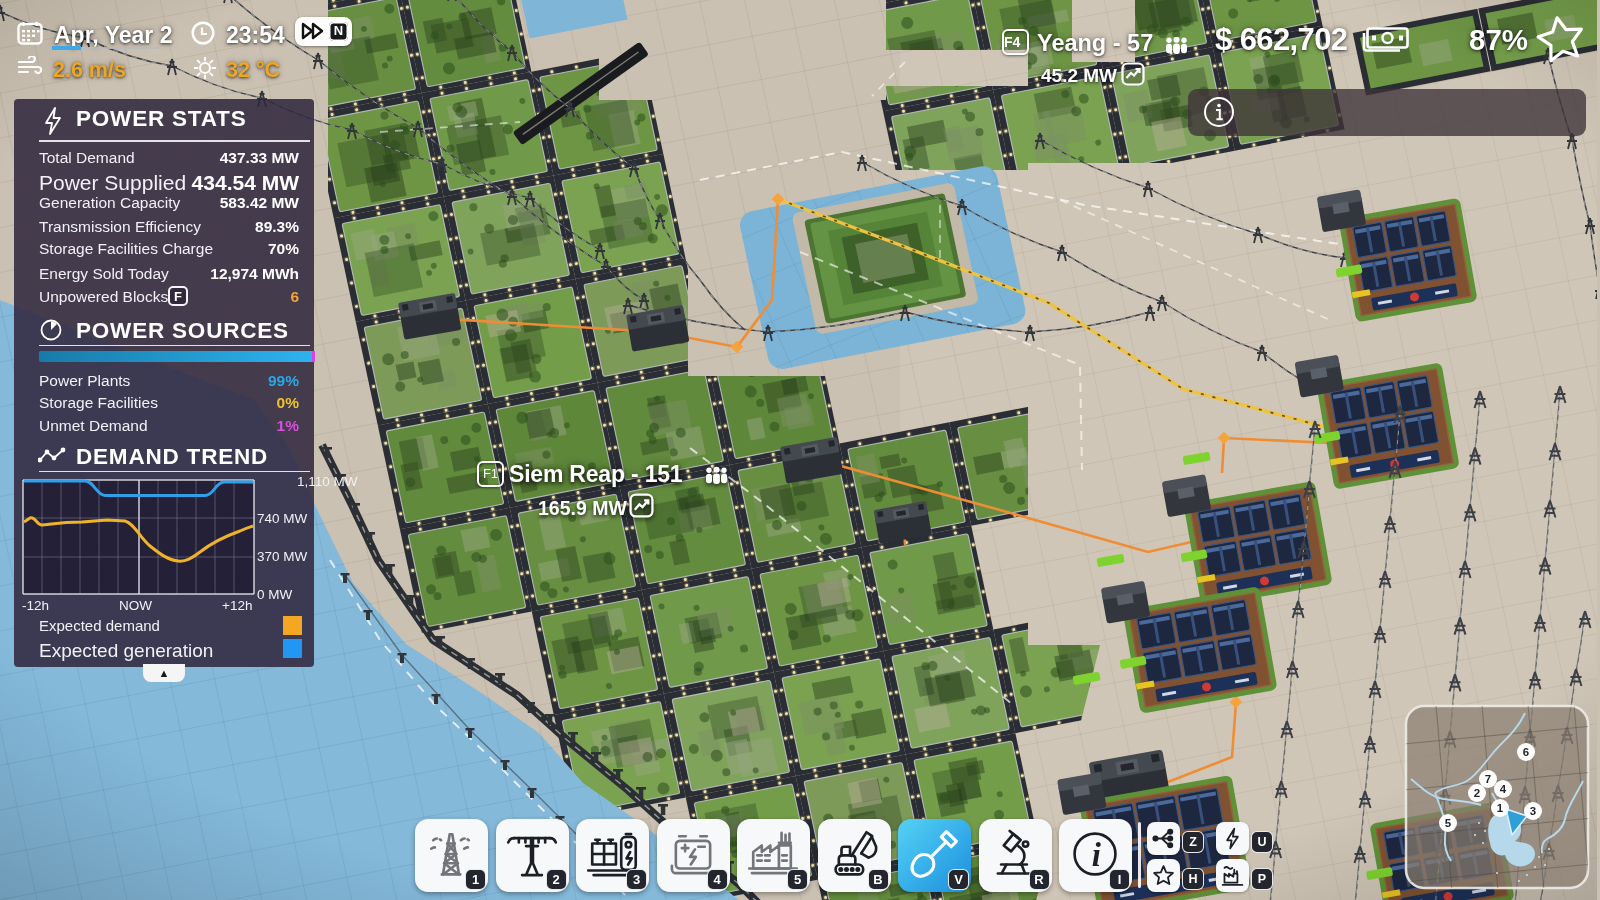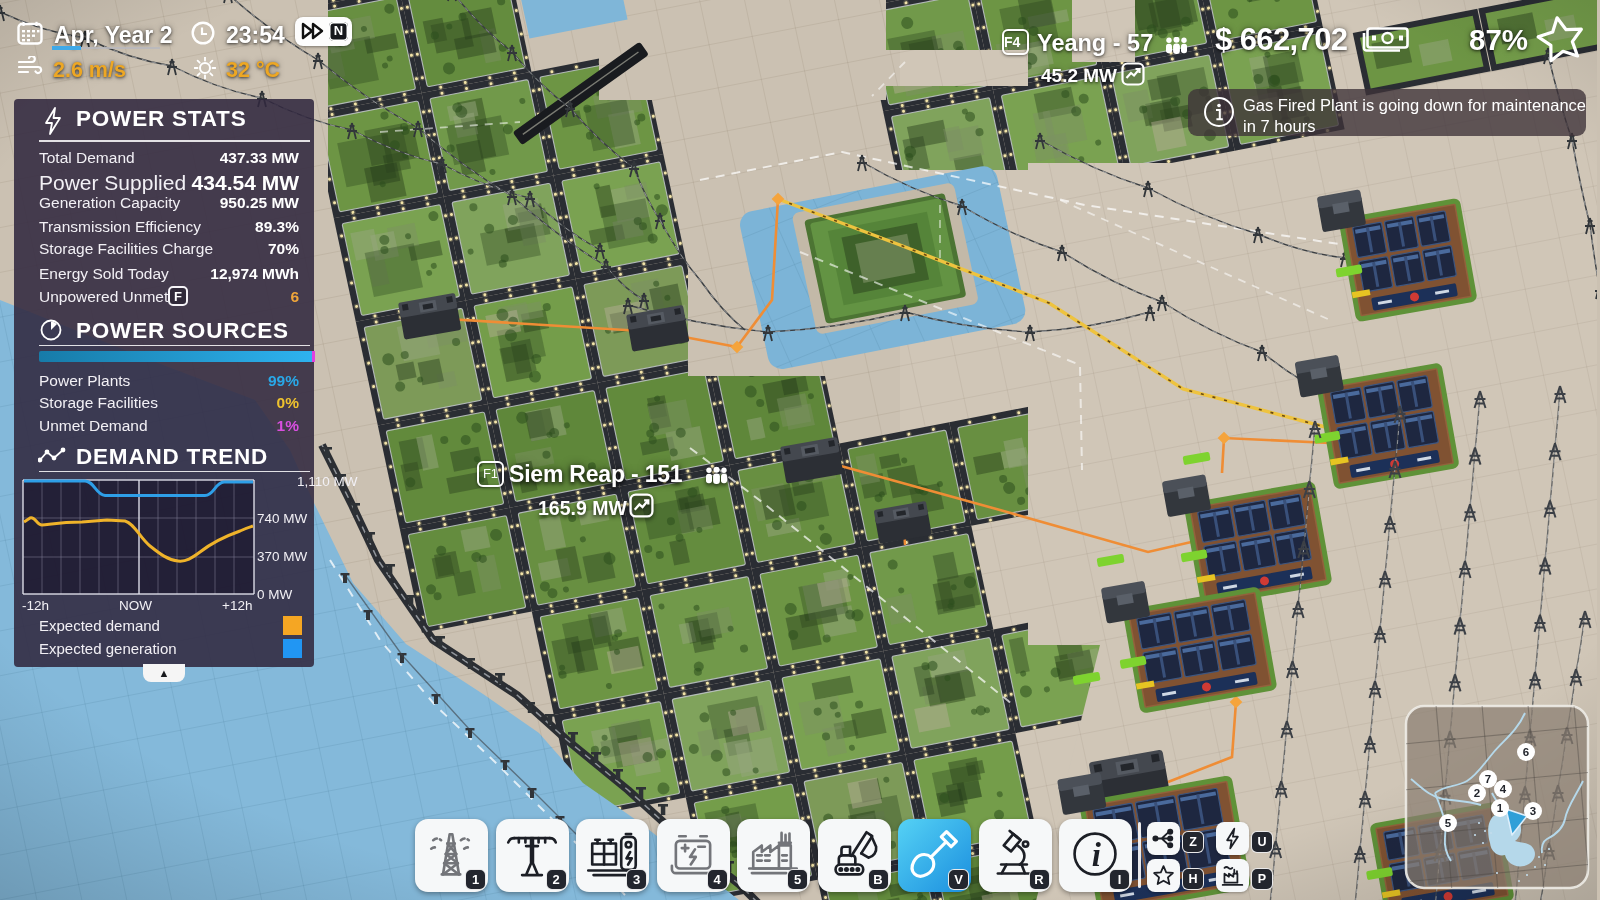--- a/index.html
+++ b/index.html
@@ -2931,36 +2931,36 @@
 <div class="prow" style="top:49.5px;font-size:15.5px;">
         <span class="lab">Total Demand</span>
         <span class="val" style="color:#fff;font-weight:bold;">437.33 MW</span>
       </div>
 <div class="prow" style="top:72px;font-size:21px;">
         <span class="lab">Power Supplied</span>
         <span class="val" style="color:#fff;font-weight:bold;">434.54 MW</span>
       </div>
 <div class="prow" style="top:94.5px;font-size:15.5px;">
         <span class="lab">Generation Capacity</span>
-        <span class="val" style="color:#fff;font-weight:bold;">950.25 MW</span>
+        <span class="val" style="color:#fff;font-weight:bold;">583.42 MW</span>
       </div>
 <div class="prow" style="top:118.5px;font-size:15.5px;">
         <span class="lab">Transmission Efficiency</span>
         <span class="val" style="color:#fff;font-weight:bold;">89.3%</span>
       </div>
 <div class="prow" style="top:141px;font-size:15.5px;">
         <span class="lab">Storage Facilities Charge</span>
         <span class="val" style="color:#fff;font-weight:bold;">70%</span>
       </div>
 <div class="prow" style="top:166px;font-size:15.5px;">
         <span class="lab">Energy Sold Today</span>
         <span class="val" style="color:#fff;font-weight:bold;">12,974 MWh</span>
       </div>
 <div class="prow" style="top:188.5px;font-size:15.5px;">
-        <span class="lab">Unpowered Unmet</span>
+        <span class="lab">Unpowered Blocks</span>
         <span class="val" style="color:#f0a63a;font-weight:bold;">6</span>
       </div>
 <div class="keybadge" style="position:absolute;left:154px;top:187px;width:20px;height:20px;font-size:13px;line-height:17px;">F</div>
 <svg style="position:absolute;left:26px;top:220px" width="22" height="22" viewBox="0 0 22 22">
 <circle cx="11" cy="11" r="9.5" fill="none" stroke="#fff" stroke-width="1.8"></circle>
 <path d="M11,11 L11,2.5 A8.5,8.5 0 0 1 17,5 Z" fill="#fff"></path>
 </svg>
 <div class="phead" style="top:219px;">POWER SOURCES</div>
 <div style="position:absolute;left:25px;top:245.5px;width:271px;height:1.5px;background:rgba(255,255,255,0.85);"></div>
 <div style="position:absolute;left:25px;top:252px;width:276px;height:11px;border-radius:2px;background:linear-gradient(90deg,#177ba8,#2eb3f0);"></div>
@@ -3015,21 +3015,21 @@
 </svg>
 <div style="position:absolute;left:243px;top:375px;font-size:13.5px;white-space:nowrap;margin-left:40px;">1,110 MW</div>
 <div style="position:absolute;left:243px;top:412px;font-size:13.5px;white-space:nowrap;">740 MW</div>
 <div style="position:absolute;left:243px;top:450px;font-size:13.5px;white-space:nowrap;">370 MW</div>
 <div style="position:absolute;left:243px;top:488px;font-size:13.5px;white-space:nowrap;">0 MW</div>
 <div style="position:absolute;left:8px;top:499px;font-size:13.5px;">-12h</div>
 <div style="position:absolute;left:105px;top:499px;font-size:13.5px;">NOW</div>
 <div style="position:absolute;left:208px;top:499px;font-size:13.5px;">+12h</div>
 <div style="position:absolute;left:25px;top:518px;font-size:15px;">Expected demand</div>
 <div style="position:absolute;left:269px;top:517px;width:18.5px;height:18.5px;background:#f5a623;"></div>
-<div style="position:absolute;left:25px;top:541px;font-size:15px;">Expected generation</div>
+<div style="position:absolute;left:25px;top:541px;font-size:19px;">Expected generation</div>
 <div style="position:absolute;left:269px;top:540px;width:18.5px;height:18.5px;background:#2196f3;"></div>
 </div>
 
 <div class="hud" style="left:143px;top:664px;width:42px;height:18px;background:#f5f5f5;border-radius:0 0 8px 8px;color:#17181c;text-align:center;font-size:11px;line-height:18px;">▲</div>
 
 <div class="hud" style="left:1002px;top:29px;width:27px;height:26px;border:2.5px solid #fff;border-radius:6px;font-size:14px;font-weight:bold;text-align:left;line-height:22px;color:#fff;box-shadow:0 1px 3px rgba(0,0,0,0.5), inset 0 1px 3px rgba(0,0,0,0.5);">F4</div>
 
 <div class="hud tsh bold" style="left:1037px;top:30px;font-size:23.5px;">Yeang - 57</div>
 
 <svg class="hud" style="left:1165px;top:37px" width="23" height="17" viewBox="0 0 23 17">
@@ -3068,21 +3068,20 @@
 </svg>
 
 <div class="hud" style="left:1188px;top:89px;width:398px;height:47px;background:rgba(62,50,56,0.78);border-radius:9px;"></div>
 
 <svg class="hud" style="left:1203px;top:96px" width="32" height="32" viewBox="0 0 32 32">
  <circle cx="16" cy="16" r="14" fill="none" stroke="#fff" stroke-width="2"></circle>
  <circle cx="16" cy="9.5" r="1.8" fill="#fff"></circle>
  <path d="M13,14 H16.8 V23 M13.4,23.2 H19.8" fill="none" stroke="#fff" stroke-width="2"></path>
 </svg>
 
-<div class="hud" style="left:1243px;top:95px;font-size:16.5px;line-height:20.5px;">Gas Fired Plant is going down for maintenance<br>in 7 hours</div>
 
 
 <div class="hud" style="left:477px;top:461px;width:27px;height:26px;border:2.5px solid #fff;border-radius:6px;font-size:13px;font-weight:normal;text-align:center;line-height:22px;color:#fff;box-shadow:0 1px 3px rgba(0,0,0,0.5), inset 0 1px 3px rgba(0,0,0,0.5);">F1</div>
 
 <div class="hud bold" style="left:509px;top:461px;font-size:23px;letter-spacing:-0.2px;text-shadow:0 2px 4px rgba(0,0,0,0.85),0 0 8px rgba(0,0,0,0.55);">Siem Reap - 151</div>
 
 <svg class="hud" style="left:705px;top:467px;filter:drop-shadow(0 2px 2px rgba(0,0,0,0.7))" width="23" height="17" viewBox="0 0 23 17">
       <g fill="#fff">
 <circle cx="4" cy="3.2" r="2.7"></circle>
         <rect x="1" y="6.8" width="6" height="9.5" rx="2.7"></rect>

